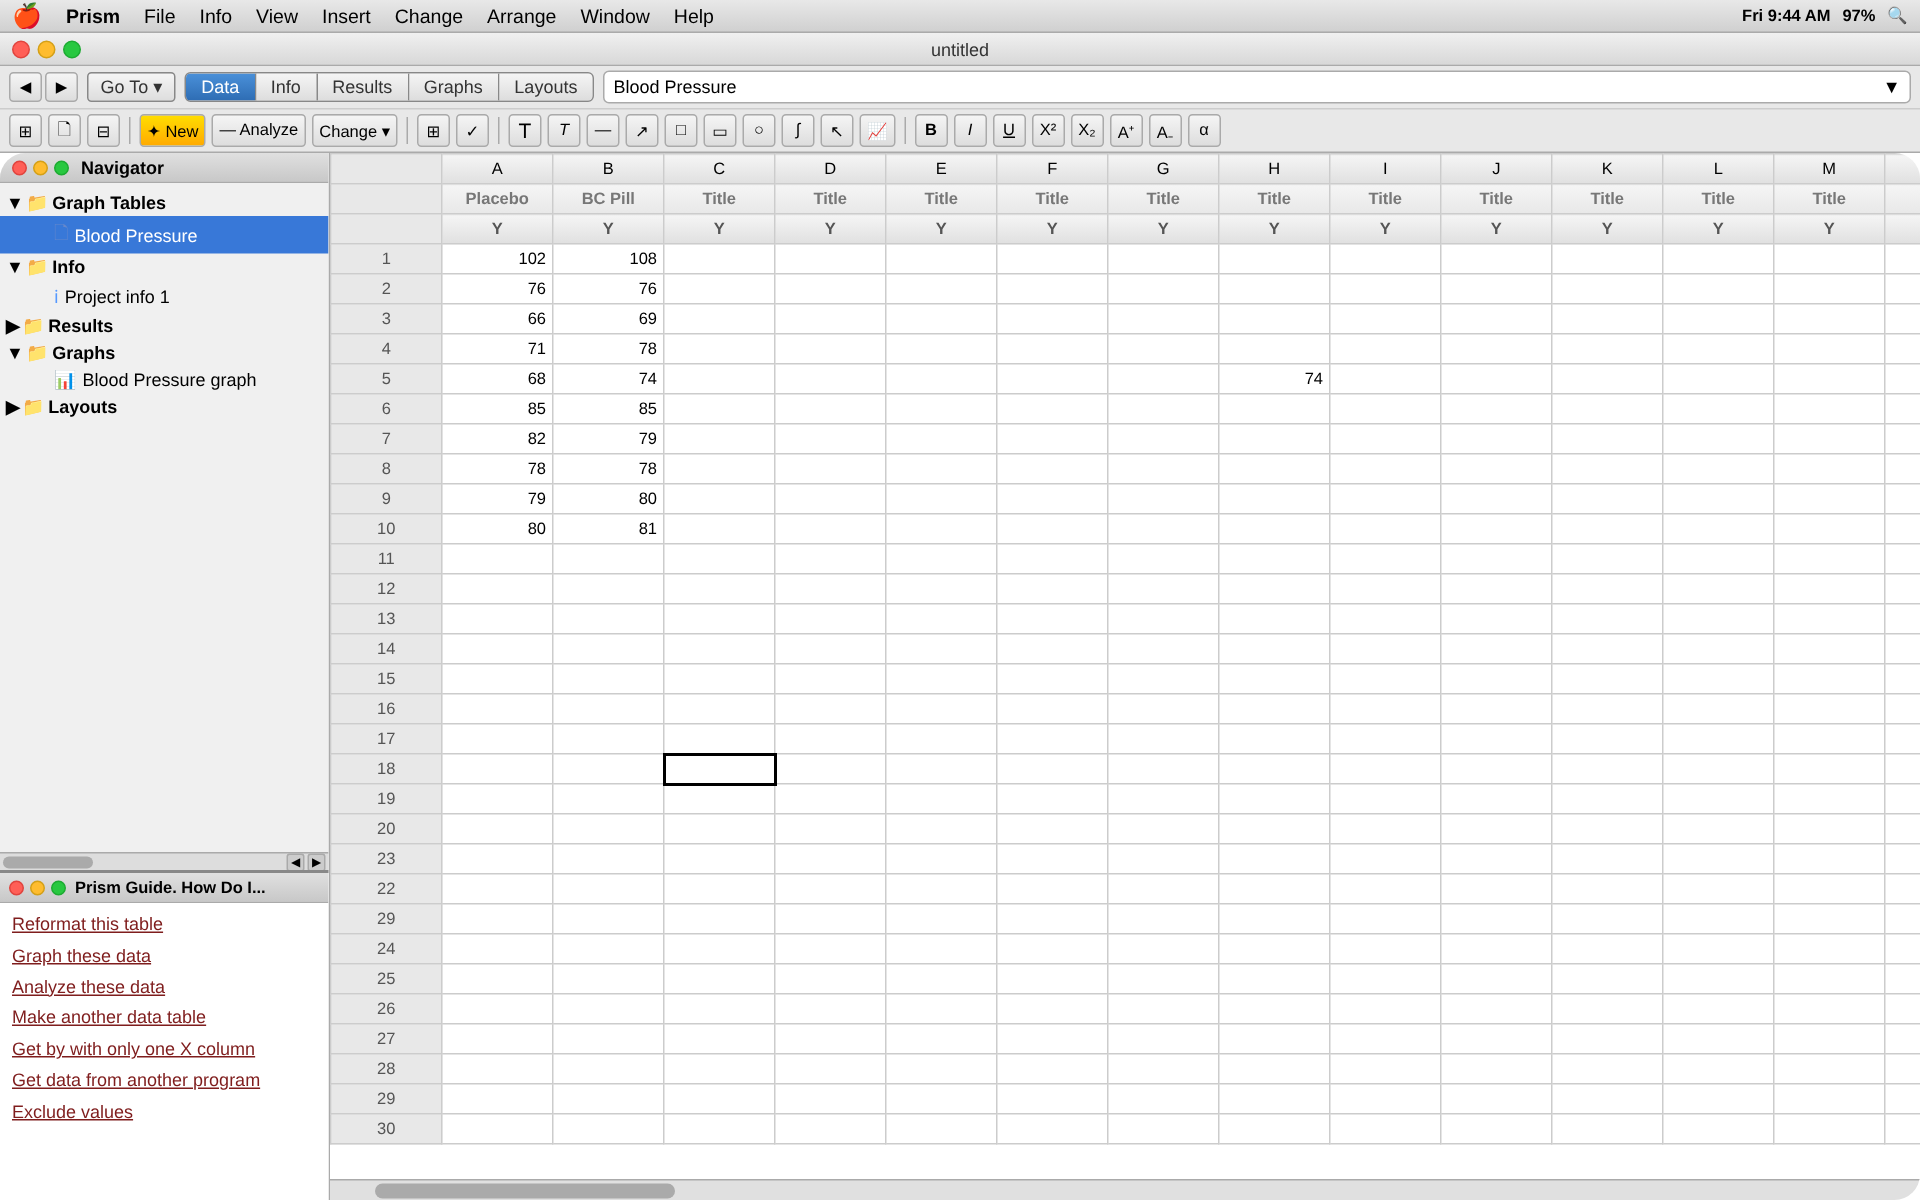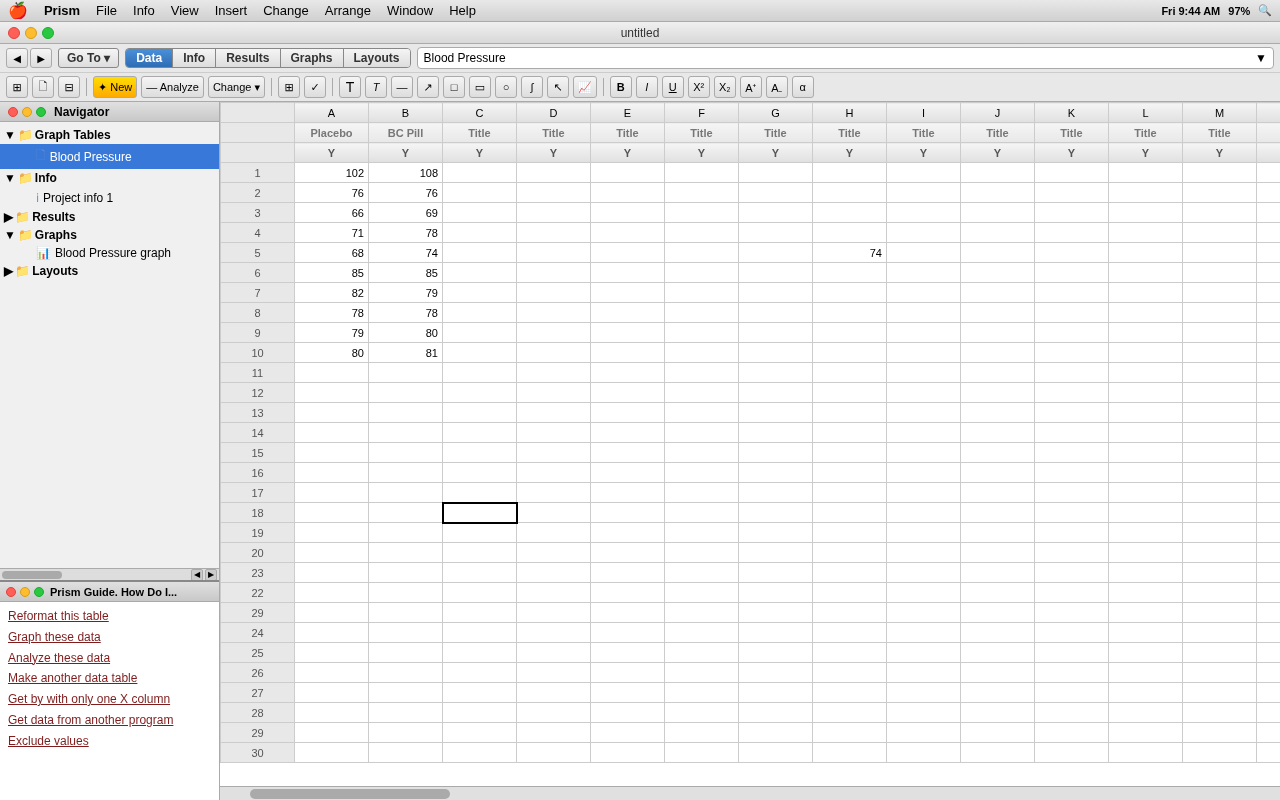--- a/index.html
+++ b/index.html
@@ -89,21 +89,20 @@
       border-radius: 4px;
       overflow: hidden;
     }
     .tab-btn {
       padding: 2px 10px;
       background: linear-gradient(to bottom, #f5f5f5, #ddd);
       border-right: 1px solid #888;
       cursor: pointer;
       font-size: 12px;
       color: #333;
-      font-weight: bold;
     }
     .tab-btn:last-child { border-right: none; }
     .tab-btn.active {
       background: linear-gradient(to bottom, #4a90d9, #2e6db4);
       color: white;
     }
     .table-selector {
       flex: 1;
       height: 22px;
       border: 1px solid #aaa;
@@ -131,20 +130,21 @@
       cursor: pointer; font-size: 11px; padding: 0 4px;
     }
     .tool-separator { width: 1px; height: 18px; background: #aaa; margin: 0 2px; }
     .tool-btn.highlight { background: linear-gradient(to bottom, #ffdd00, #ffaa00); }
 
     
     .content-area {
       display: flex;
       flex: 1;
       overflow: hidden;
+      border-radius: 17px;
     }
 
     .navigator-title-bar {
       height: 20px;
       background: linear-gradient(to bottom, #e0e0e0, #c8c8c8);
       display: flex;
       align-items: center;
       padding: 0 8px;
       border-bottom: 1px solid #aaa;
       font-size: 12px;

